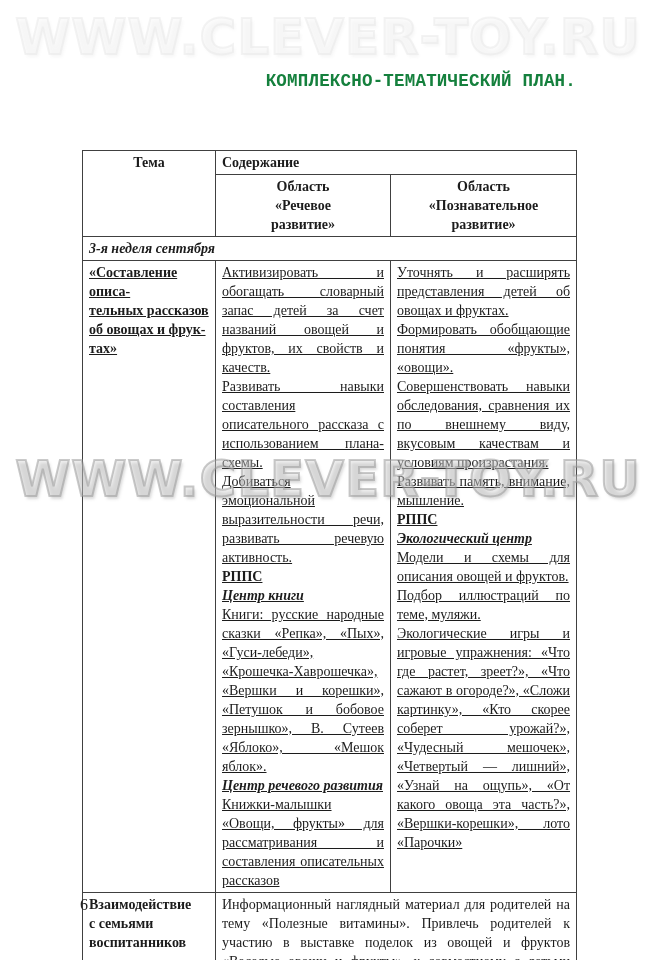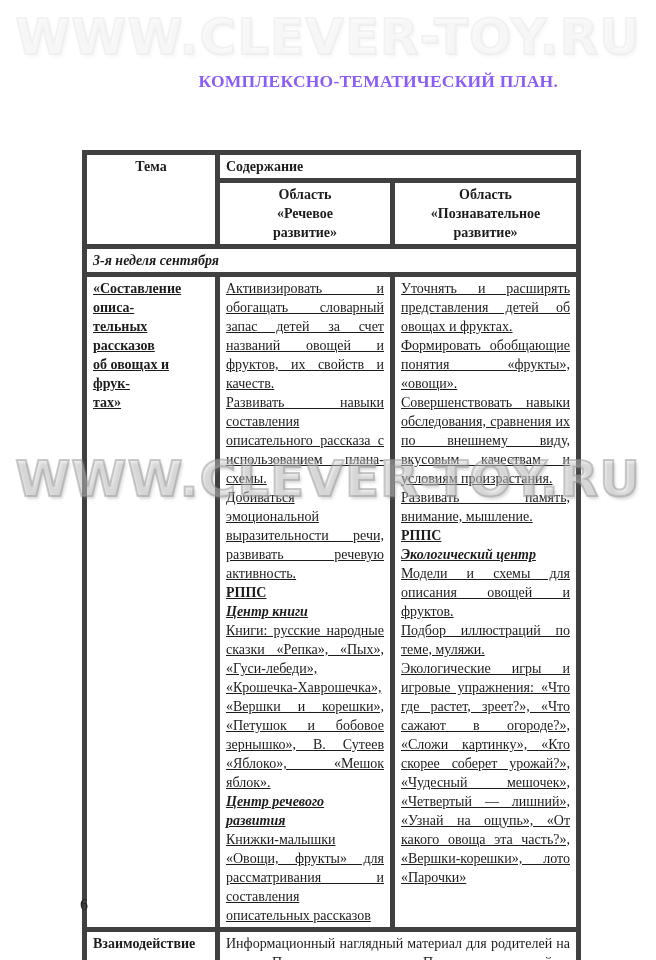--- a/index.html
+++ b/index.html
@@ -3,32 +3,32 @@
 <meta charset="utf-8">
 <style>
   html,body{margin:0;padding:0;}
   body{
     width:656px;height:960px;position:relative;overflow:hidden;
     background:#ffffff;
     font-family:"Liberation Serif", serif;
     color:#1c1c1c;
   }
   .page-title{
-    position:absolute;top:71px;left:64px;width:494px;
+    position:absolute;top:71px;left:82px;width:494px;
     text-align:right;
-    font-family:Liberation Serif, serif;
+    font-family:Liberation Mono, monospace;
     font-weight:bold;font-size:17.5px;letter-spacing:.2px;
-    color:#8b5cf6;
+    color:#15803d;
   }
   table.plan{
     position:absolute;left:82px;top:150px;width:494px;
     border-collapse:collapse;table-layout:fixed;
   }
   table.plan td{
-    border:5px solid #404040;
+    border:1px solid #404040;
     padding:2px 6px 2px 6px;
     font-size:14px;line-height:19px;
     vertical-align:top;
     overflow:hidden;
   }
   tr.r-head1{height:22px;}
   tr.r-head2{height:50px;}
   tr.r-week{height:22px;}
   tr.r-main{height:526px;text-decoration:underline;}
   tr.r-family{height:84px;}

